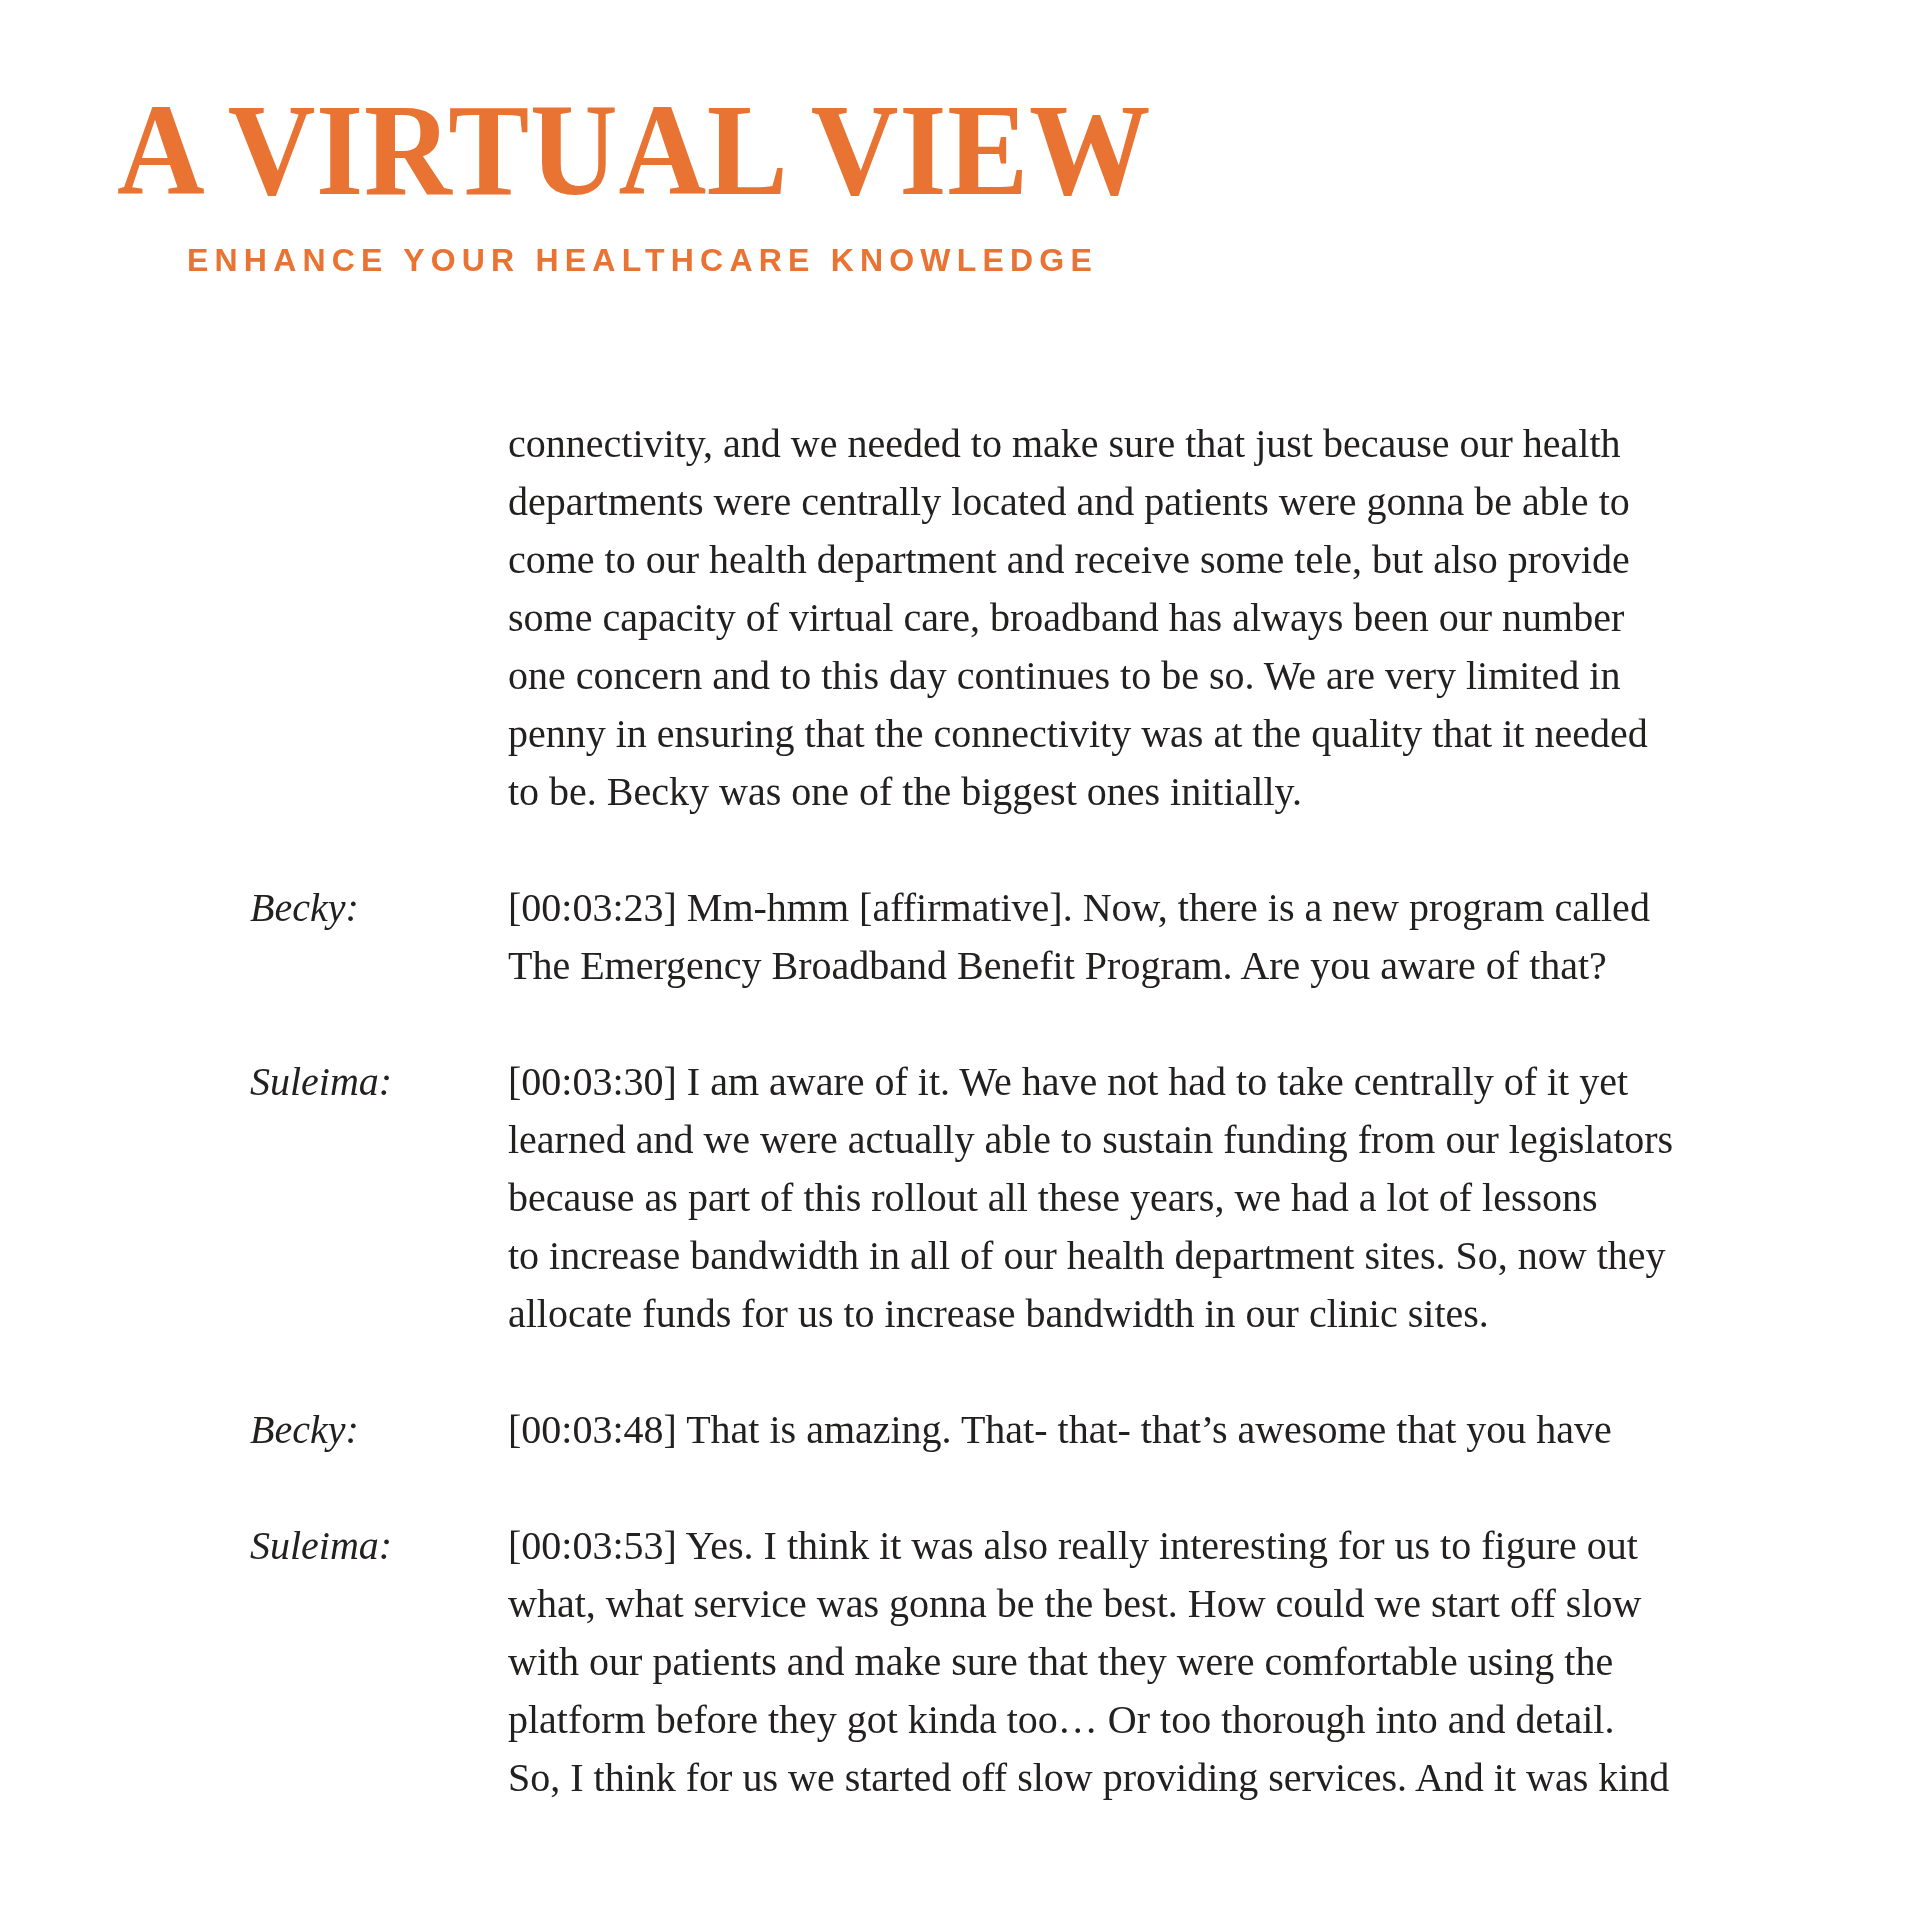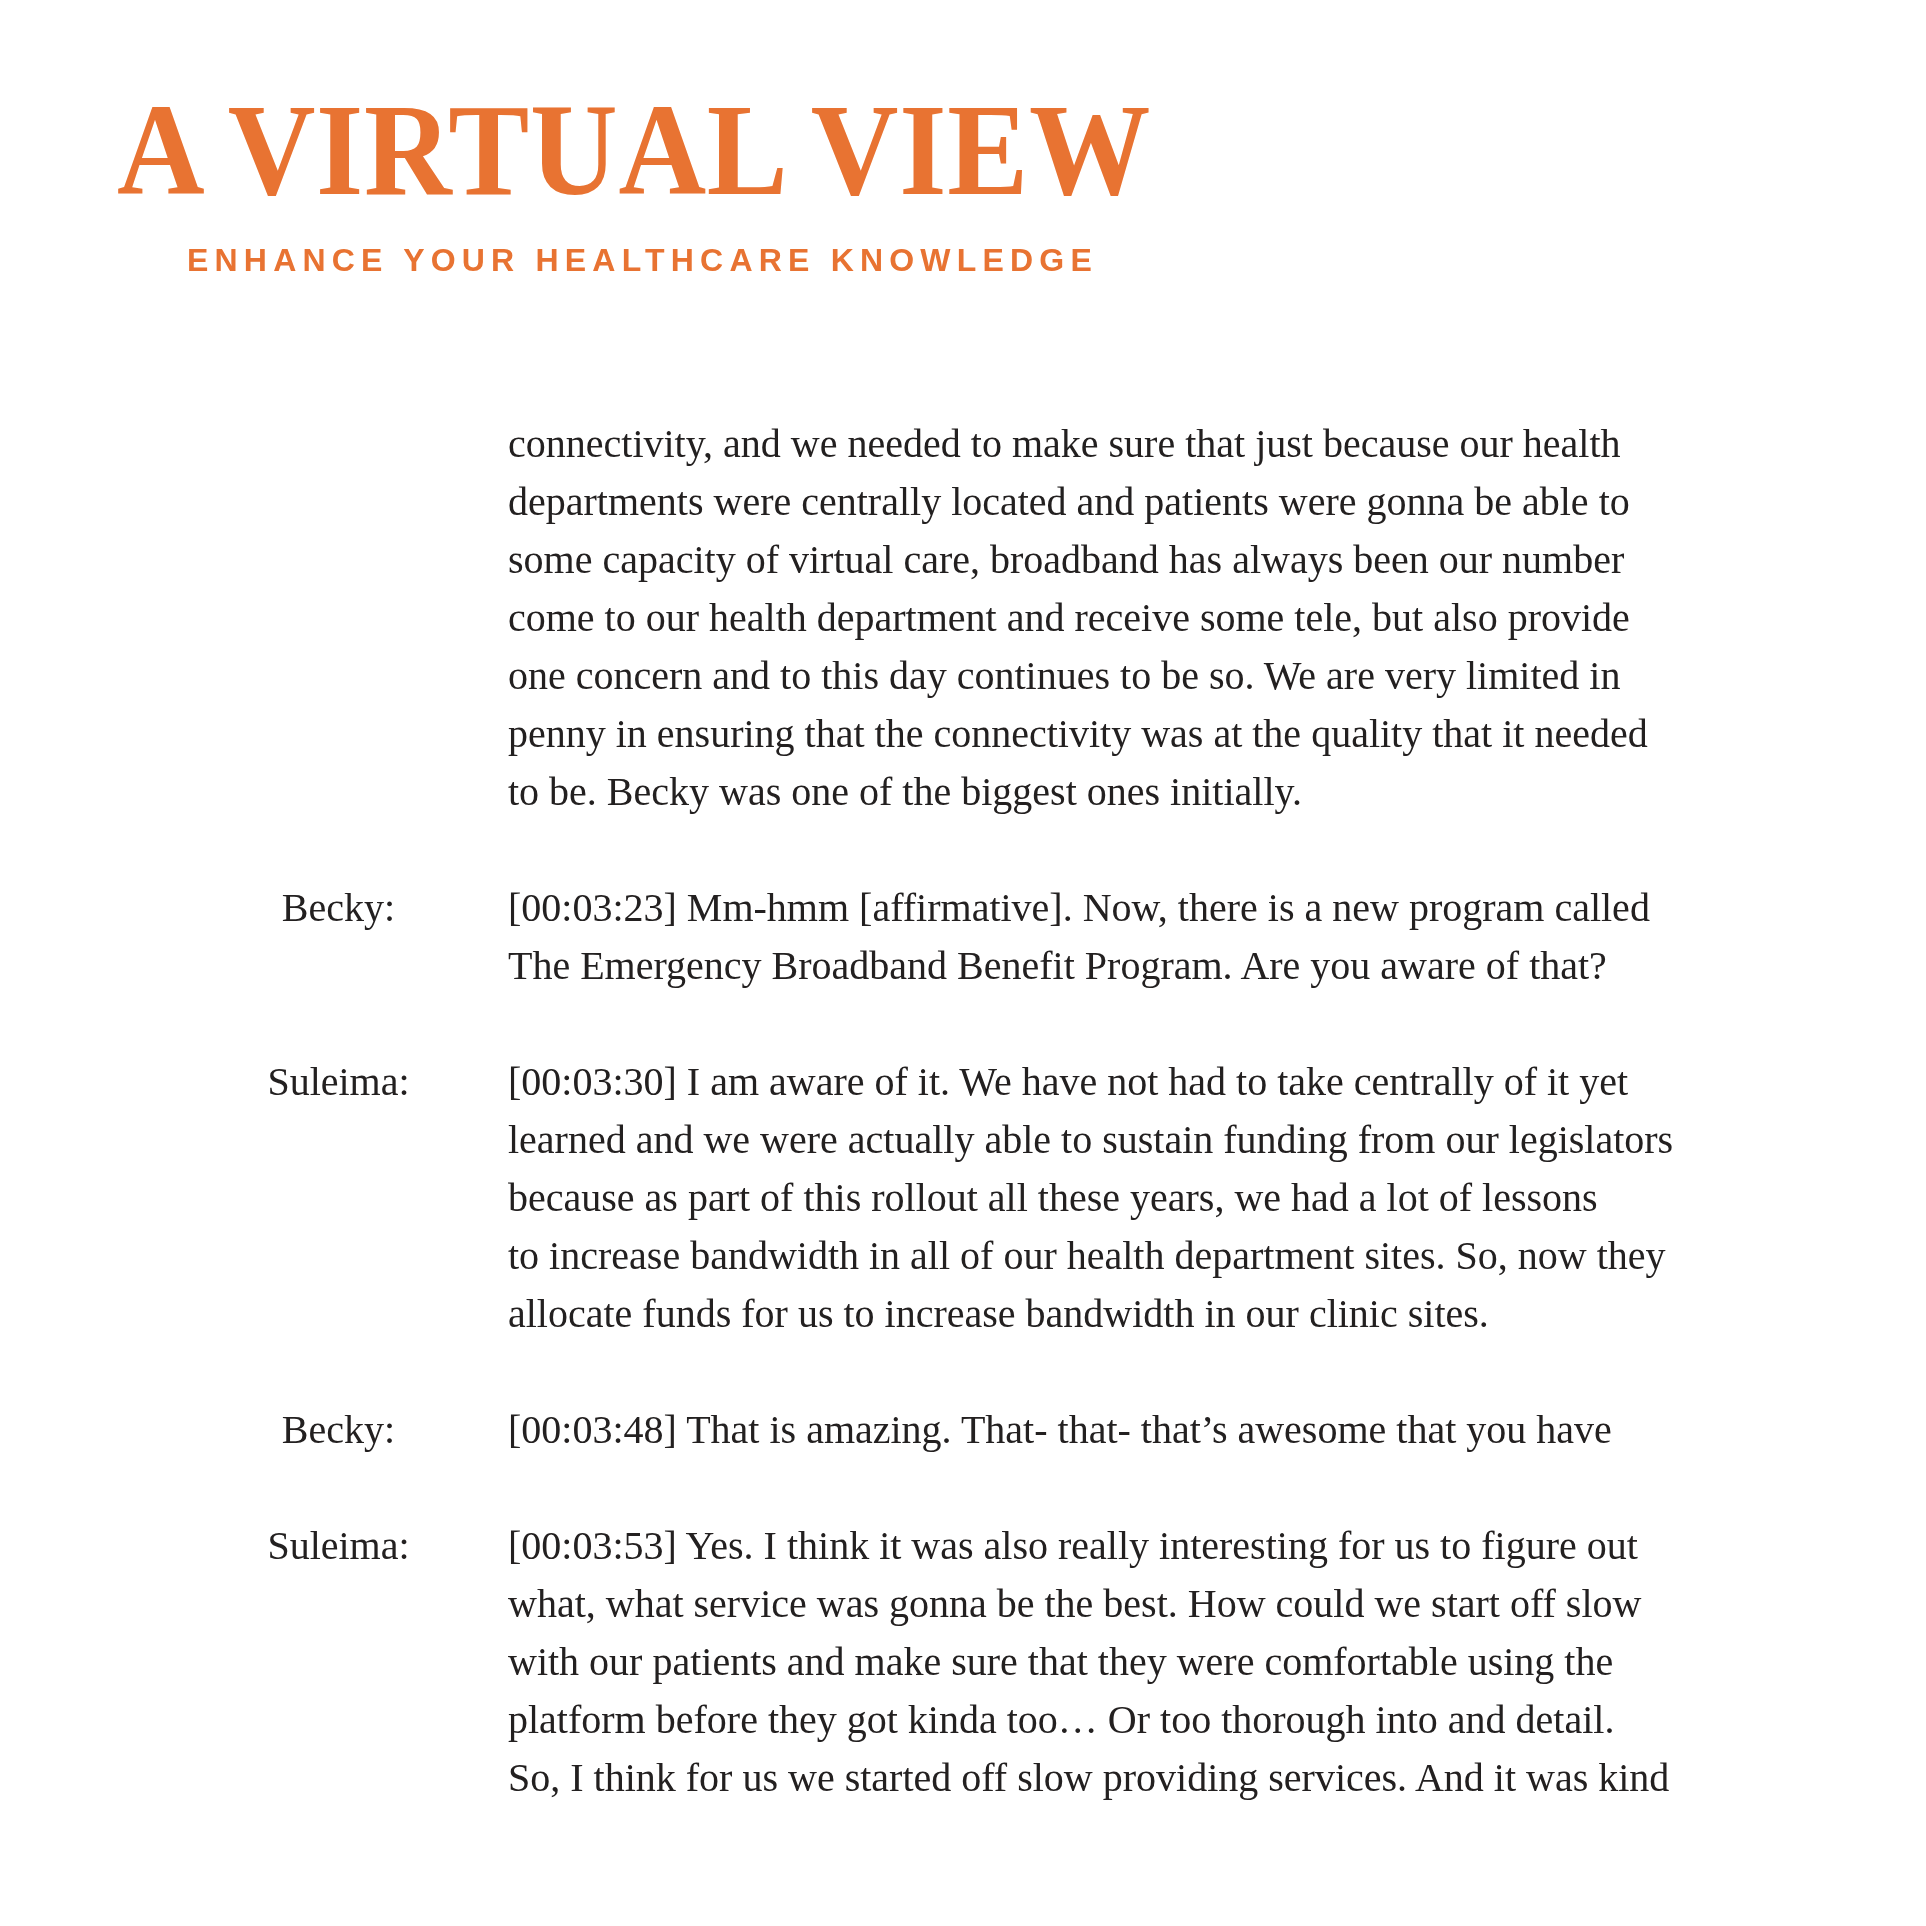--- a/index.html
+++ b/index.html
@@ -49,23 +49,24 @@
     color:#232020;
     font-size:40px;
   }
   .block{
     display:flex;
     align-items:flex-start;
     margin:0 0 58px 0;
   }
   .speaker{
     flex:0 0 177px;
-    text-align:center;
+    text-align:left;
     line-height:58px;
     white-space:nowrap;
+    font-style:italic;
   }
   .lines{
     margin-left:81px;
     flex:1 1 auto;
   }
   .line{
     line-height:58px;
     white-space:pre;
   }
 </style>
@@ -78,22 +79,22 @@
     <h1 class="masthead-title">A VIRTUAL VIEW</h1>
     <div class="masthead-tagline">ENHANCE YOUR HEALTHCARE KNOWLEDGE</div>
   </div>
 
   <div class="transcript" id="transcript">
     <div class="block">
       <div class="speaker"></div>
       <div class="lines">
           <div class="line">connectivity, and we needed to make sure that just because our health</div>
           <div class="line">departments were centrally located and patients were gonna be able to</div>
+          <div class="line">come to our health department and receive some tele, but also provide</div>
           <div class="line">some capacity of virtual care, broadband has always been our number</div>
-          <div class="line">come to our health department and receive some tele, but also provide</div>
           <div class="line">one concern and to this day continues to be so. We are very limited in</div>
           <div class="line">penny in ensuring that the connectivity was at the quality that it needed</div>
           <div class="line">to be. Becky was one of the biggest ones initially.</div>
         </div>
     </div>
 
     <div class="block">
       <div class="speaker">Becky:</div>
       <div class="lines">
           <div class="line">[00:03:23] Mm-hmm [affirmative]. Now, there is a new program called</div>

